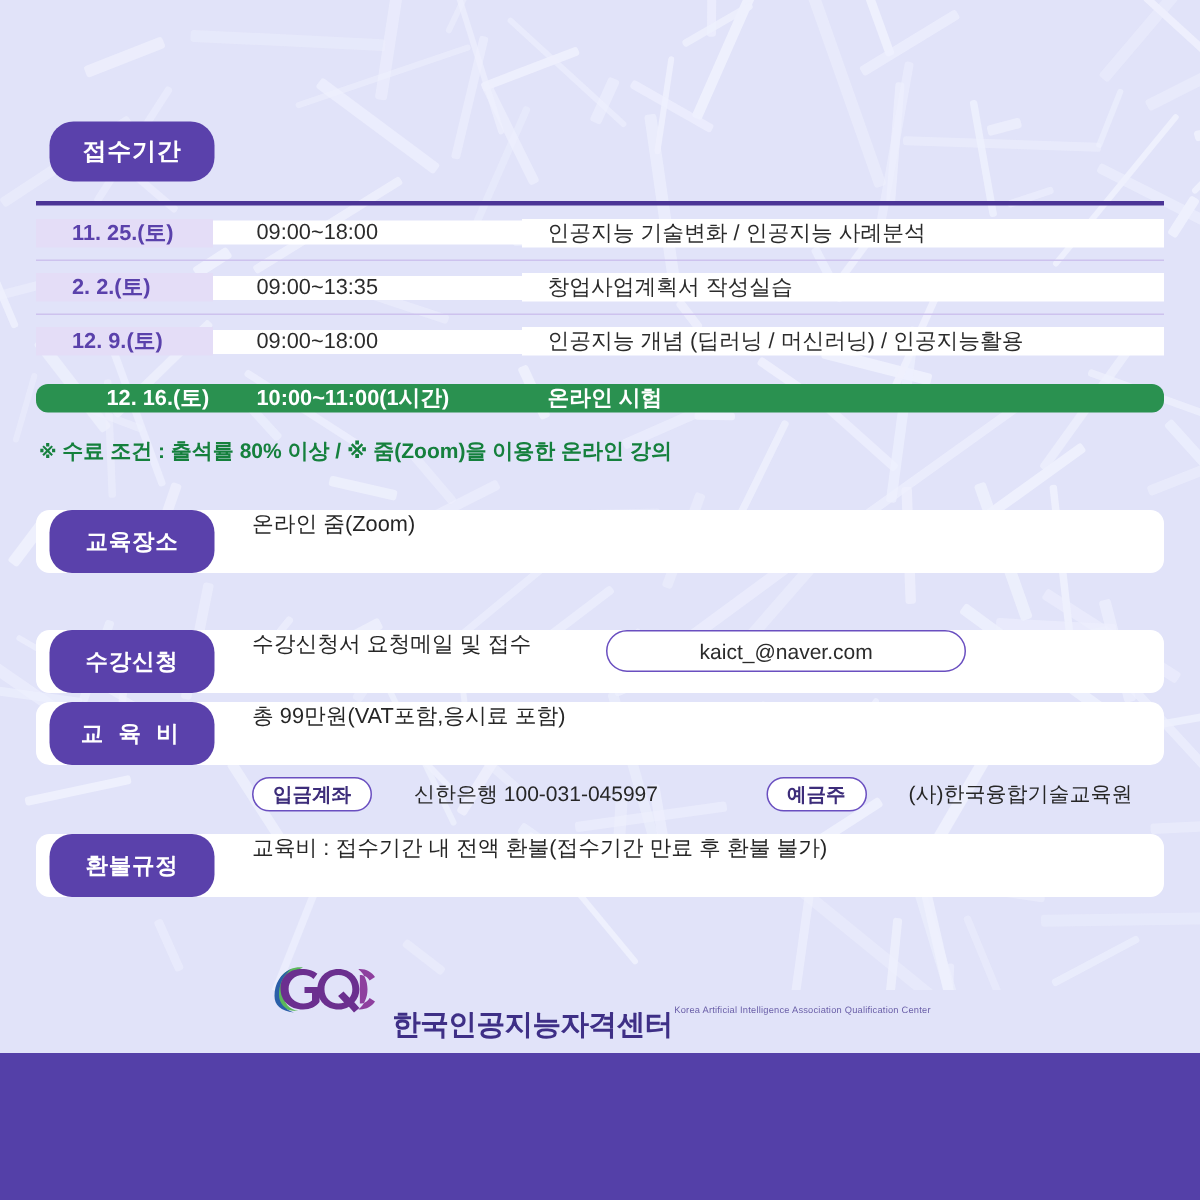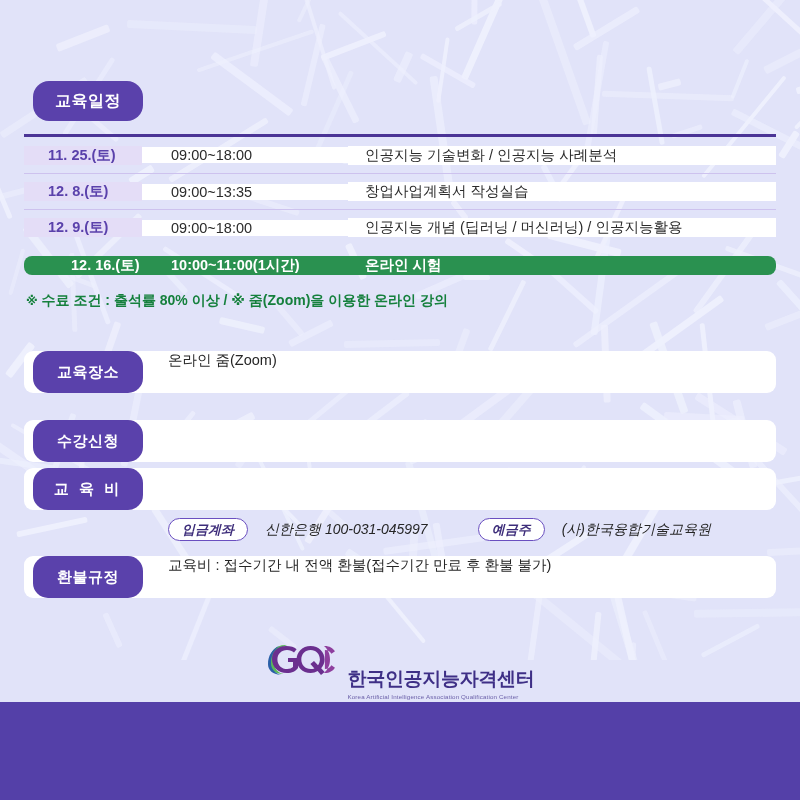--- a/index.html
+++ b/index.html
@@ -82,30 +82,30 @@
     border:1.6px solid #6a4fc0; background:#fff; color:#2b2b2b;
     border-radius:20px; display:inline-flex; align-items:center;
     justify-content:center; font-size:14px;
   }
   .pill.email { width:240px; height:28px; margin-left:36px; }
   .pill.tag { height:23px; padding:0 13px; font-size:13px; font-weight:bold; color:#3d2d7a; }
 
   
   .bankline {
     position:absolute; left:168px; top:518px;
-    display:flex; align-items:center; gap:17px;
-    font-size:14px; color:#262626;font-style:italic;
+    display:flex; align-items:center; gap:28px;
+    font-size:14px; color:#262626;
   }
   .bankline .gapper { width:16px; }
 
   
   .logo { position:absolute; left:0; top:632px; width:800px; height:54px;
           display:flex; align-items:center; justify-content:center; gap:10px; }
   .logo .mark { width:72px; height:34px; }
-  .logo .words { display:flex; flex-direction:column; gap:1px;margin-top:48px; }
+  .logo .words { display:flex; flex-direction:row; gap:1px;margin-top:48px; }
   .logo .ko { font-size:19px; font-weight:bold; color:#3e2f86; letter-spacing:-.3px; }
   .logo .en { font-size:6.2px; color:#6a5fa8; letter-spacing:.15px; }
 
   
   .footer {
     position:absolute; left:0; top:702px; width:800px; height:98px;
     background:#5440a8; color:#fff;
   }
 </style>
 </head>
@@ -256,33 +256,33 @@
     <i style="width: 78.9299px; height: 6.8px; left: 91.6297px; top: 424.039px; transform: rotate(-78.7deg); opacity: 0.6;"></i>
     <i style="width: 88.5893px; height: 6.2px; left: 64.13px; top: 242.57px; transform: rotate(-44.2deg); opacity: 0.81;"></i>
     <i style="width: 117.992px; height: 6.5px; left: 569.118px; top: 636.919px; transform: rotate(77.1deg); opacity: 0.92;"></i>
     <i style="width: 70.1406px; height: 7.9px; left: 710.33px; top: 429.545px; transform: rotate(75.5deg); opacity: 0.71;"></i>
     <i style="width: 73.6926px; height: 6px; left: 557.867px; top: 646.242px; transform: rotate(-84.2deg); opacity: 0.86;"></i>
   </div>
 
 <div class="page">
 
   <div class="badge title-badge">
-    <span>교육일정</span>
+    <span>접수기간</span>
   </div>
 
   <div class="schedule">
 
     <div class="srow">
       <div class="c-date">11. 25.(토)</div>
       <div class="c-time">09:00~18:00</div>
       <div class="c-subject">인공지능 기술변화 / 인공지능 사례분석</div>
     </div>
 
     <div class="srow">
-      <div class="c-date">12. 8.(토)</div>
+      <div class="c-date">2. 2.(토)</div>
       <div class="c-time">09:00~13:35</div>
       <div class="c-subject">창업사업계획서 작성실습</div>
     </div>
 
     <div class="srow">
       <div class="c-date">12. 9.(토)</div>
       <div class="c-time">09:00~18:00</div>
       <div class="c-subject">인공지능 개념 (딥러닝 / 머신러닝) / 인공지능활용</div>
     </div>
 
@@ -291,36 +291,43 @@
       <div class="c-time">10:00~11:00(1시간)</div>
       <div class="c-subject">온라인 시험</div>
     </div>
   </div>
 
   <div class="note">
     <span class="star">※</span>
     <span>수료 조건 : 출석률 80% 이상  /  ※ 줌(Zoom)을 이용한 온라인 강의</span>
   </div>
 
-  <div class="inforow" style="top:351px;">
+  <div class="inforow" style="top:340px;">
     <div class="bar"></div>
     <div class="badge">교육장소</div>
     <div class="txt">
       <span>온라인 줌(Zoom)</span>
     </div>
   </div>
 
   <div class="inforow" style="top:420px;">
     <div class="bar"></div>
     <div class="badge">수강신청</div>
+    <div class="txt">
+      <span>수강신청서 요청메일 및 접수</span>
+      <span class="pill email">kaict_@naver.com</span>
+    </div>
   </div>
 
   <div class="inforow" style="top:468px;">
     <div class="bar"></div>
     <div class="badge spaced">교 육 비</div>
+    <div class="txt">
+      <span>총 99만원(VAT포함,응시료 포함)</span>
+    </div>
   </div>
 
   <div class="bankline">
     <span class="pill tag">입금계좌</span>
     <span>신한은행 100-031-045997</span>
     <span class="gapper"></span>
     <span class="pill tag">예금주</span>
     <span>(사)한국융합기술교육원</span>
   </div>
 

